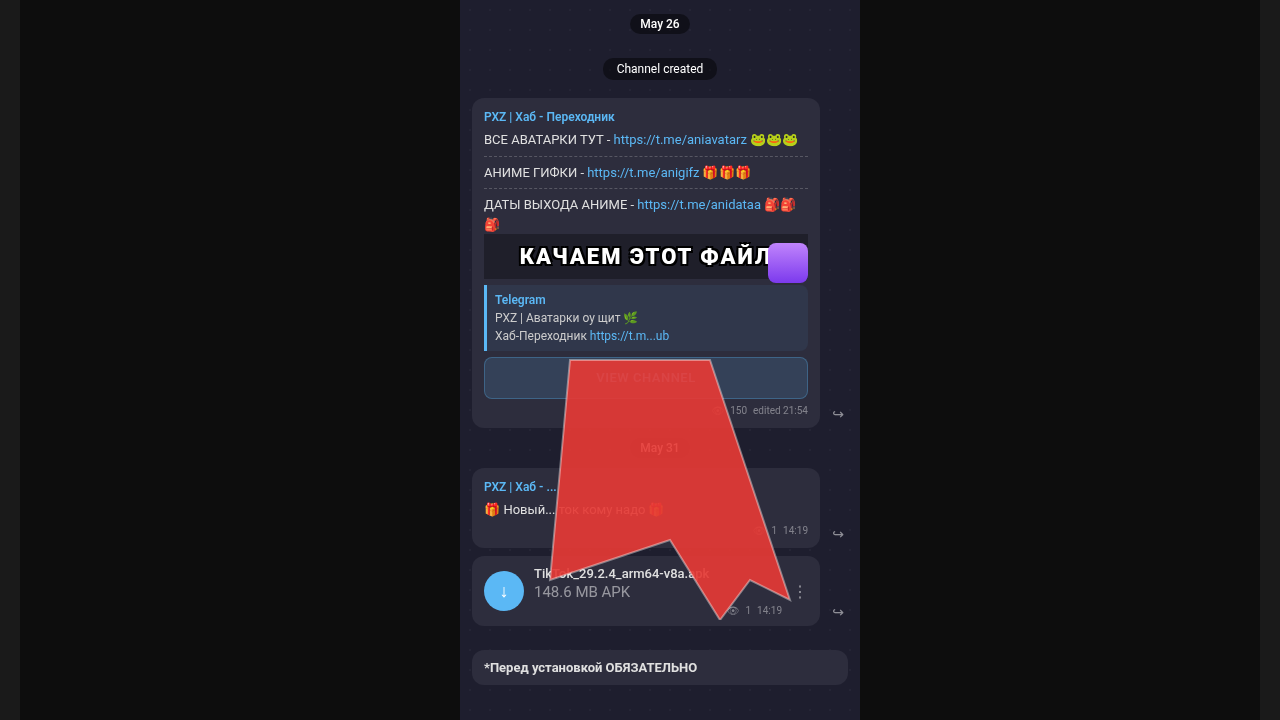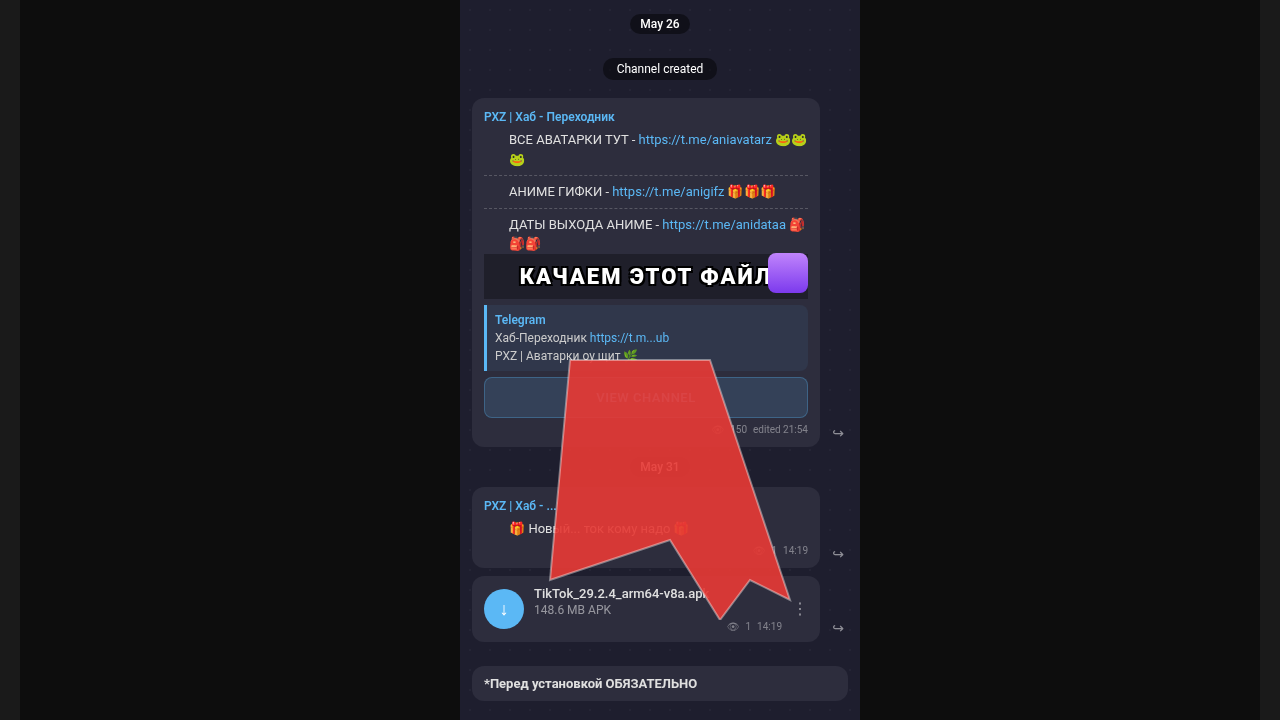--- a/index.html
+++ b/index.html
@@ -106,21 +106,20 @@
       color: #5bb8f5;
       font-size: 12px;
       font-weight: 600;
       margin-bottom: 4px;
     }
 
     .msg-text {
       color: #e0e0e0;
       font-size: 13px;
       line-height: 1.5;
-      margin-left: 25px;
     }
 
     .msg-link {
       color: #5bb8f5;
       text-decoration: none;
     }
 
     .divider-line {
       border: none;
       border-top: 1px dashed rgba(255,255,255,0.2);
@@ -237,21 +236,21 @@
 
     .file-name {
       color: #e0e0e0;
       font-size: 13px;
       font-weight: 500;
       word-break: break-all;
     }
 
     .file-size {
       color: rgba(255,255,255,0.5);
-      font-size: 12px;
+      font-size: 15px;
       margin-top: 2px;
     }
 
     .file-menu {
       color: rgba(255,255,255,0.5);
       font-size: 16px;
       cursor: pointer;
     }
 
     .bottom-text {
@@ -302,24 +301,24 @@
           <div class="msg-text">
             <span>АНИМЕ ГИФКИ - </span><a class="msg-link">https://t.me/anigifz</a><span> 🎁🎁🎁</span>
           </div>
           <hr class="divider-line">
           <div class="msg-text">
             <span>ДАТЫ ВЫХОДА АНИМЕ - </span><a class="msg-link">https://t.me/anidataa</a><span> 🎒🎒🎒</span>
           </div>
           <div class="big-text-overlay">КАЧАЕМ ЭТОТ ФАЙЛ</div>
           <div class="forward-card">
             <div class="forward-card-title">Telegram</div>
+            <div class="forward-card-body">PXZ | Аватарки оу щит 🌿</div>
             <div class="forward-card-body">
               <span>Хаб-Переходник </span><a class="msg-link">https://t.m...ub</a>
             </div>
-            <div class="forward-card-body">PXZ | Аватарки оу щит 🌿</div>
             <div style="width:40px;height:40px;border-radius:8px;background:linear-gradient(180deg,#c084fc,#7c3aed);position:absolute;right:12px;top:50%;transform:translateY(-50%)"></div>
           </div>
           <div class="view-channel-btn">VIEW CHANNEL</div>
           <div class="msg-meta">
             <span class="eye-icon">👁</span>
             <span class="msg-meta-text">150</span>
             <span class="msg-meta-text">edited 21:54</span>
           </div>
         </div>
         <span class="forward-arrow">↪</span>

